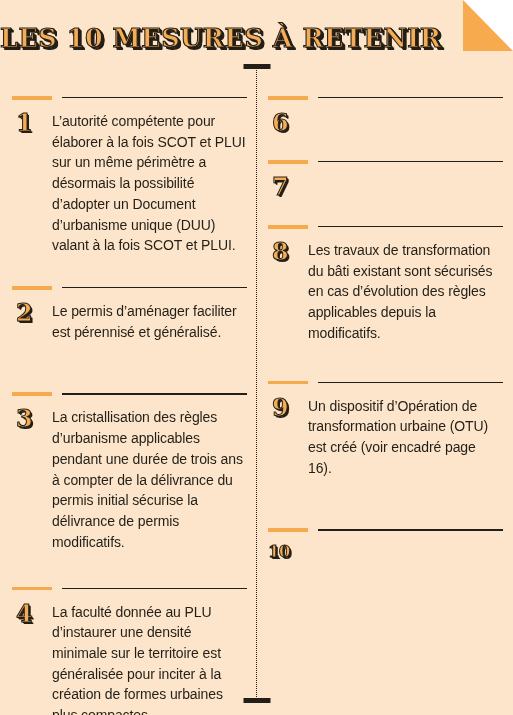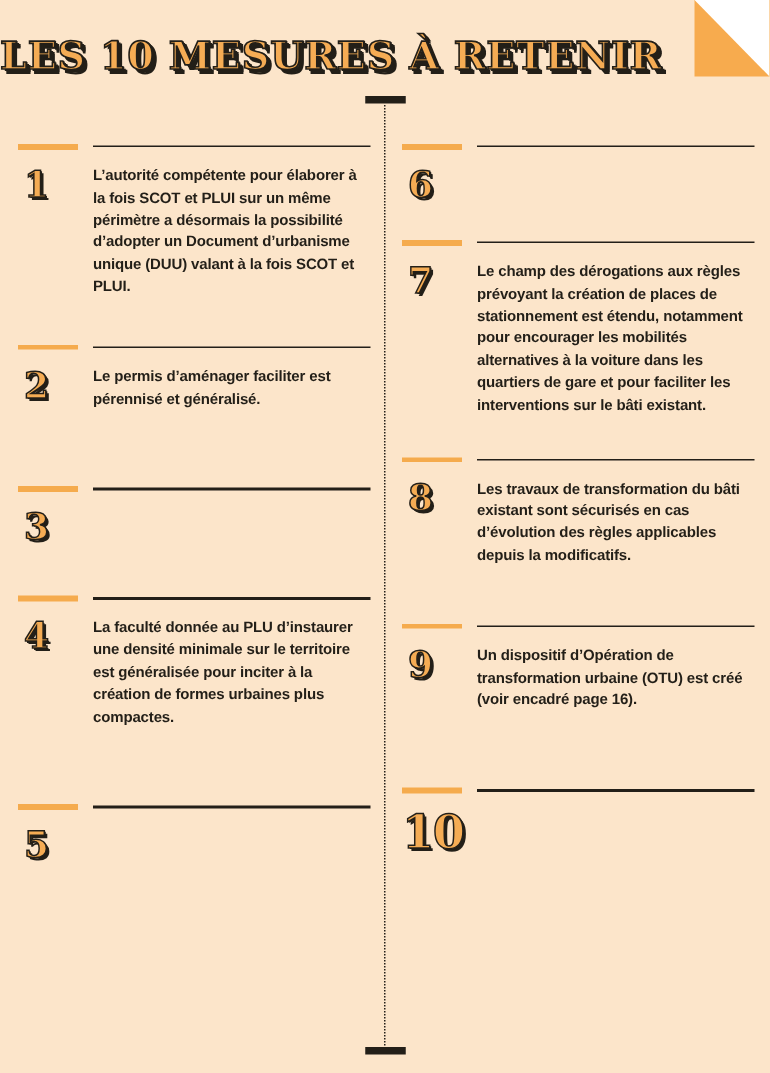--- a/index.html
+++ b/index.html
@@ -132,28 +132,27 @@
     font-family: "DejaVu Serif", "Liberation Serif", serif;
     font-weight: 700;
     font-size: 24px;
     line-height: 1;
     color: #f5ac54;
     -webkit-text-stroke: 1px #231f18;
     text-shadow:
        1px 1px 0 #231f18,
        2px 2px 0 #231f18;
   }
-  .num.wide { font-size: 31px; padding-left: 0; letter-spacing: -1px; }
+  .num.wide { font-size: 17px; padding-left: 0; letter-spacing: -1px; }
   .text {
     flex: 1 1 auto;
-    margin-left: 10px;
     font-family: "Liberation Sans", sans-serif;
-    font-size: 10px;
+    font-size: 14px;
     line-height: 1.48;
-    font-weight: 700;
+    font-weight: 400;
     color: #231f18;
     letter-spacing: -0.1px;
   }
 
   
   .sp-0  { margin-top: 0px; }
   .sp-b  { margin-top: 26px; }
   .sp-c  { margin-top: 25px; }
   .sp-e  { margin-top: 30px; }
   .sp-f  { margin-top: 34px; }
@@ -200,20 +199,21 @@
       </div>
     </div>
 
     <div class="measure sp-h">
       <div class="rules">
         <div class="rule-orange"></div>
         <div class="rule-dark"></div>
       </div>
       <div class="body-row">
         <div class="num">3</div>
+        <div class="text">La cristallisation des règles d’urbanisme applicables pendant une durée de trois ans à compter de la délivrance du permis initial sécurise la délivrance de permis modificatifs.</div>
       </div>
     </div>
 
     <div class="measure sp-f">
       <div class="rules">
         <div class="rule-orange"></div>
         <div class="rule-dark"></div>
       </div>
       <div class="body-row">
         <div class="num">4</div>
@@ -245,21 +245,20 @@
       </div>
     </div>
 
     <div class="measure sp-c">
       <div class="rules">
         <div class="rule-orange"></div>
         <div class="rule-dark"></div>
       </div>
       <div class="body-row">
         <div class="num">7</div>
-        <div class="text">Le champ des dérogations aux règles prévoyant la création de places de stationnement est étendu, notamment pour encourager les mobilités alternatives à la voiture dans les quartiers de gare et pour faciliter les interventions sur le bâti existant.</div>
       </div>
     </div>
 
     <div class="measure sp-b">
       <div class="rules">
         <div class="rule-orange"></div>
         <div class="rule-dark"></div>
       </div>
       <div class="body-row">
         <div class="num">8</div>

